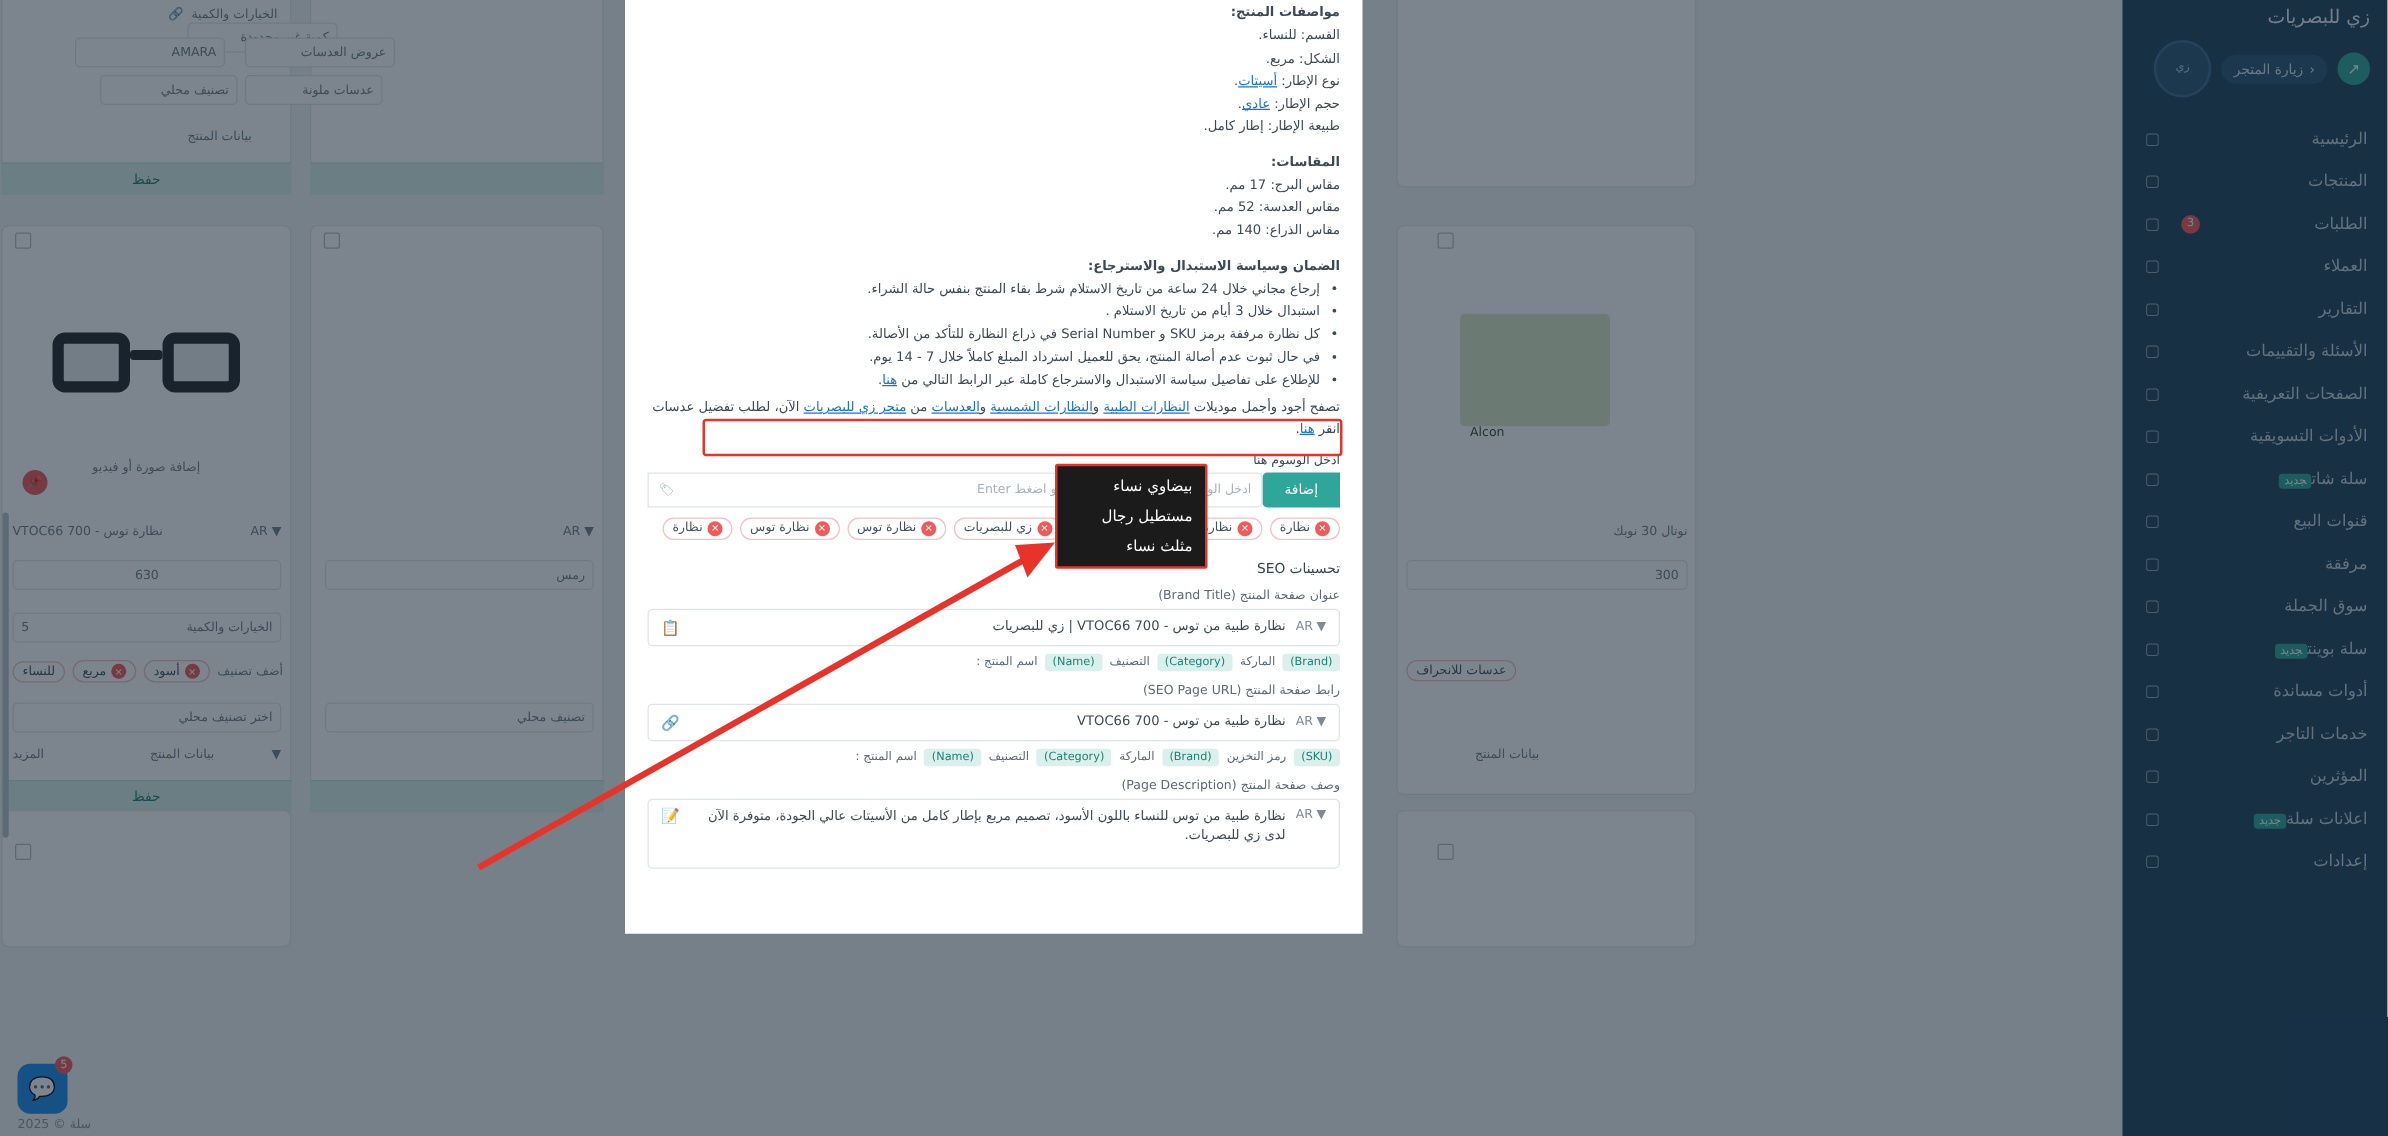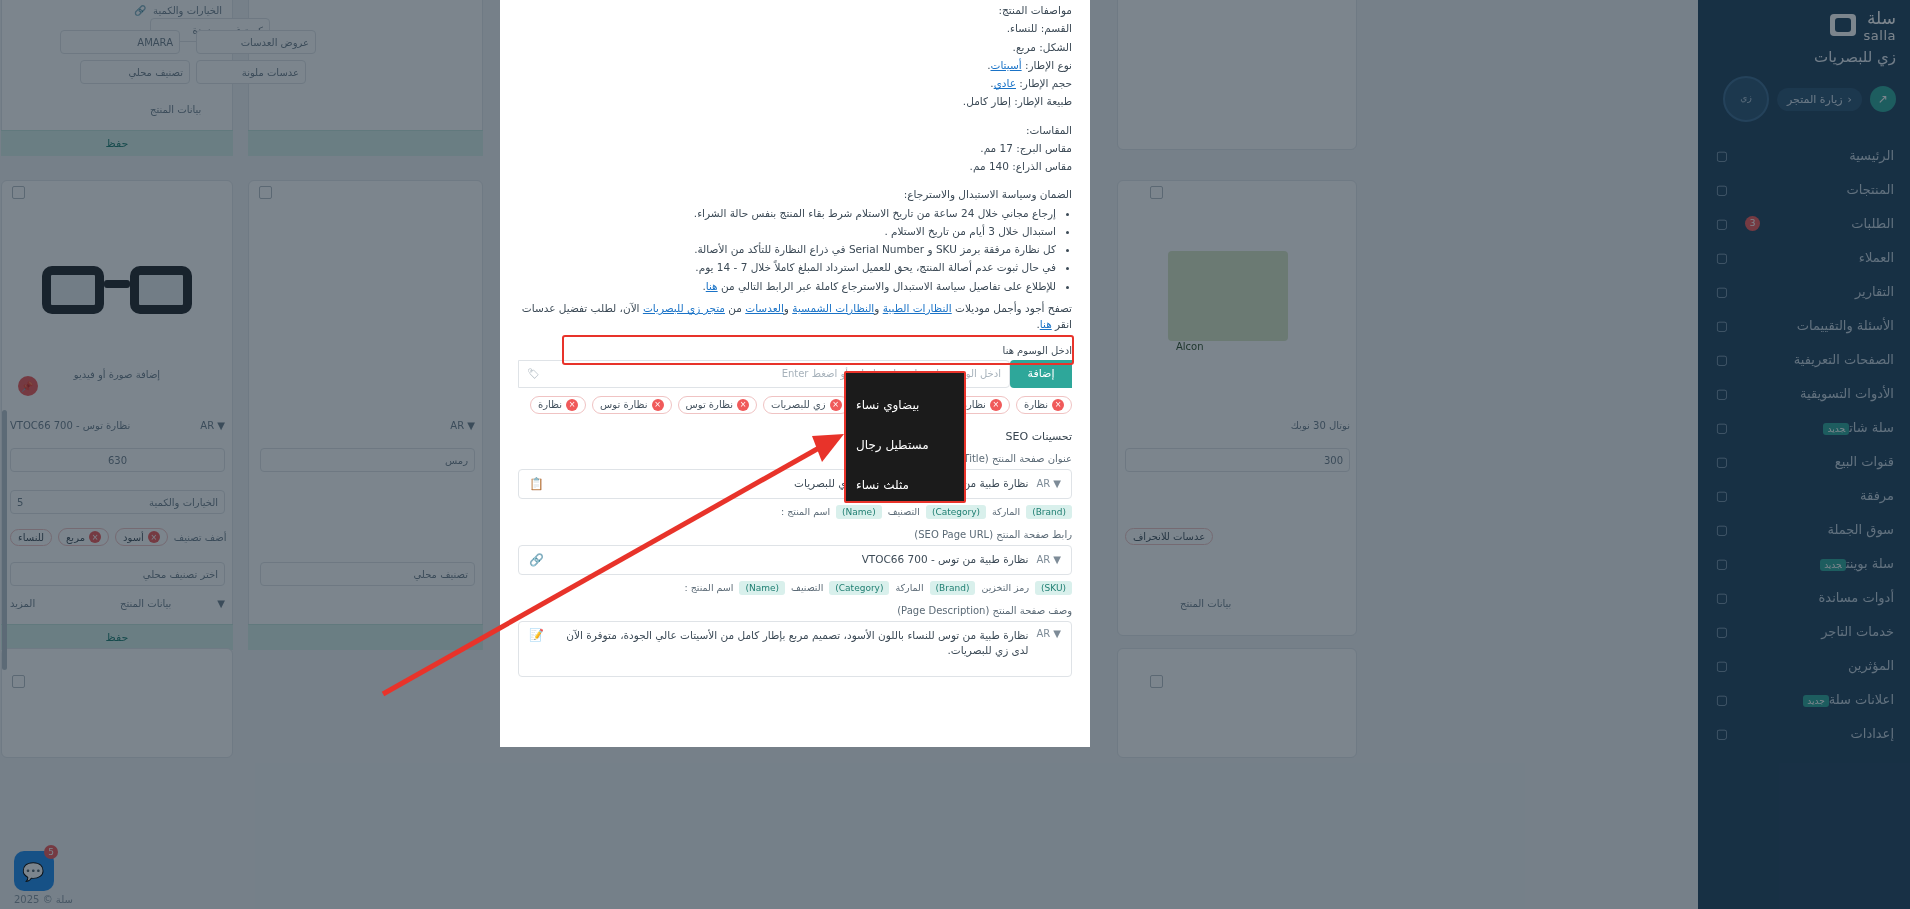--- a/index.html
+++ b/index.html
@@ -133,21 +133,21 @@
   .modal {
     position: absolute; top: 0; left: 500px; width: 590px; height: 747px;
     background: #ffffff; overflow: hidden;
   }
   .modal-inner { padding: 0 18px; direction: rtl; text-align: right; }
   .desc-block { font-size: 10.5px; color: #3c4a56; line-height: 1.55; padding-top: 2px; }
   .desc-block p { margin: 0 0 2px 0; }
   .desc-block a { color: #1a73c7; text-decoration: underline; }
   .desc-block ul { margin: 2px 0 6px 0; padding-right: 16px; }
   .desc-block li { margin-bottom: 2px; }
-  .desc-strong { font-weight: normal; }
+  .desc-strong { font-weight: bold; }
 
   .tags-label { font-size: 10px; color: #3c4a56; margin: 12px 0 4px 0; }
   .tags-input-row { display: flex; align-items: stretch; gap: 0; }
   .tags-input {
     flex: 1; height: 28px; border: 1px solid #dfe3e7; border-radius: 0 4px 4px 0;
     display: flex; align-items: center; padding: 0 8px; font-size: 10px; color: #a7b2bb;
     background: #fff; justify-content: space-between;
   }
   .tags-add-btn {
     width: 62px; height: 28px; background: #2ea79a; color: #fff;
@@ -160,21 +160,21 @@
     position: absolute; left: 62px; top: 335px; width: 512px; height: 30px;
     border: 2px solid #e8332a; border-radius: 3px; pointer-events: none;
   }
 
   .dropdown {
     position: absolute; left: 344px; top: 371px; width: 122px;
     background: #1b1b1b; border: 2px solid #e8332a; border-radius: 2px;
     padding: 4px 0;
   }
   .dd-item {
-    color: #ffffff; font-size: 12px; padding: 5px 10px; text-align: left; margin-top: 16px;
+    color: #ffffff; font-size: 12px; padding: 5px 10px; text-align: right;
   }
 
   .seo-title { font-size: 11px; color: #37444f; margin: 16px 0 8px 0; }
   .seo-sub { font-size: 10px; color: #5b6a76; margin: 10px 0 5px 0; }
   .seo-field {
     border: 1px solid #dfe3e7; border-radius: 4px; background: #fff;
     min-height: 30px; display: flex; align-items: center; gap: 8px;
     padding: 6px 10px; font-size: 10.5px; color: #3c4a56;
   }
   .seo-field .lang {
@@ -346,27 +346,20 @@
       </div>
 
       <div class="scroll-track"></div>
 
       <div class="chat-bubble">💬</div>
       <div class="chat-count">5</div>
       <div class="footer-copy">سلة © 2025</div>
     </div>
 
     <div class="sidebar">
-      <div class="sb-brand">
-        <div style="text-align:right;">
-          <div class="logo-text">سلة</div>
-          <div class="logo-text" style="font-size:13px;">salla</div>
-        </div>
-        <div class="logo-mark"></div>
-      </div>
       <div class="sb-store">
         <div class="sb-store-name">زي للبصريات</div>
         <div class="sb-store-row">
           <div class="sb-share">↗</div>
           <div class="sb-visit">
             <span>‹</span>
             <span>زيارة المتجر</span>
           </div>
           <div class="sb-avatar">
             <span>زي</span>
@@ -464,20 +457,21 @@
           <span>نوع الإطار: </span><a href="#">أسيتات</a><span>.</span>
         </p>
         <p>
           <span>حجم الإطار: </span><a href="#">عادي</a><span>.</span>
         </p>
         <p>طبيعة الإطار: إطار كامل.</p>
 
         <p style="height:8px;"></p>
         <p class="desc-strong">المقاسات:</p>
         <p>مقاس البرج: 17 مم.</p>
+        <p>مقاس العدسة: 52 مم.</p>
         <p>مقاس الذراع: 140 مم.</p>
 
         <p style="height:8px;"></p>
         <p class="desc-strong">الضمان وسياسة الاستبدال والاسترجاع:</p>
         <ul>
           <li>إرجاع مجاني خلال 24 ساعة من تاريخ الاستلام شرط بقاء المنتج بنفس حالة الشراء.</li>
           <li>استبدال خلال 3 أيام من تاريخ الاستلام .</li>
           <li>كل نظارة مرفقة برمز SKU و Serial Number في ذراع النظارة للتأكد من الأصالة.</li>
           <li>في حال ثبوت عدم أصالة المنتج، يحق للعميل استرداد المبلغ كاملاً خلال 7 - 14 يوم.</li>
           <li>

